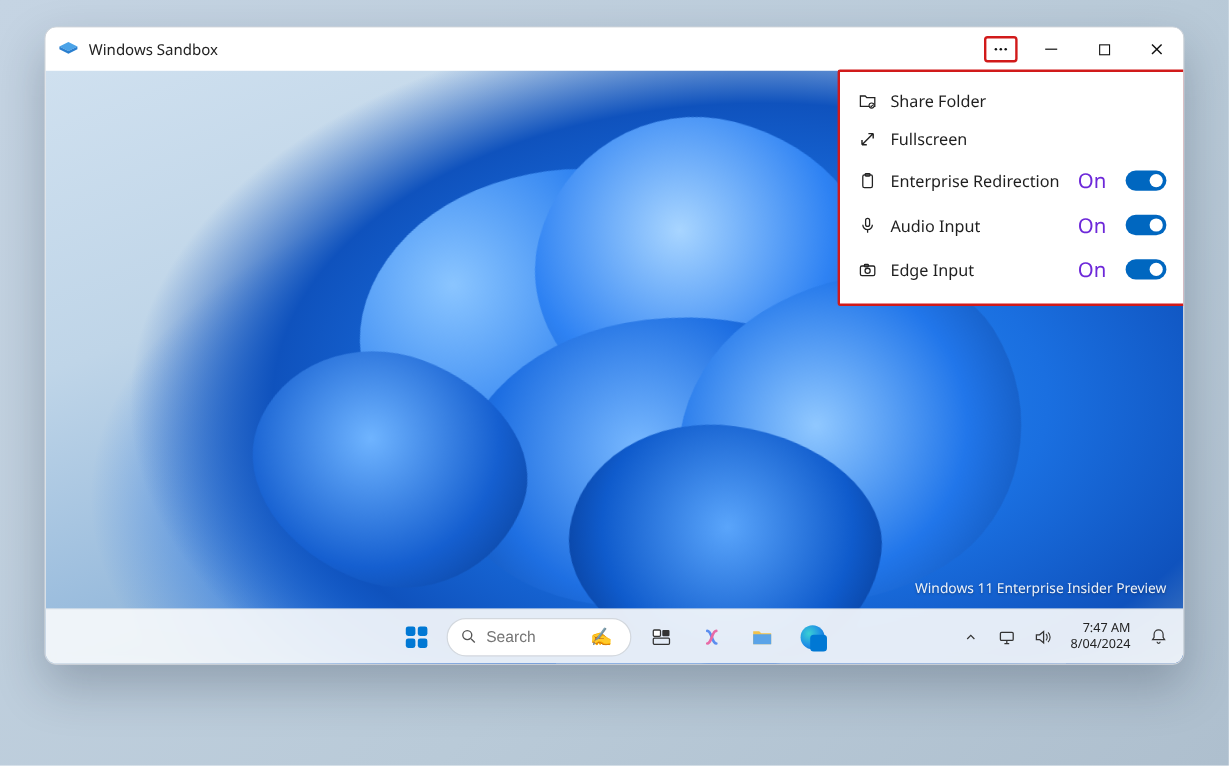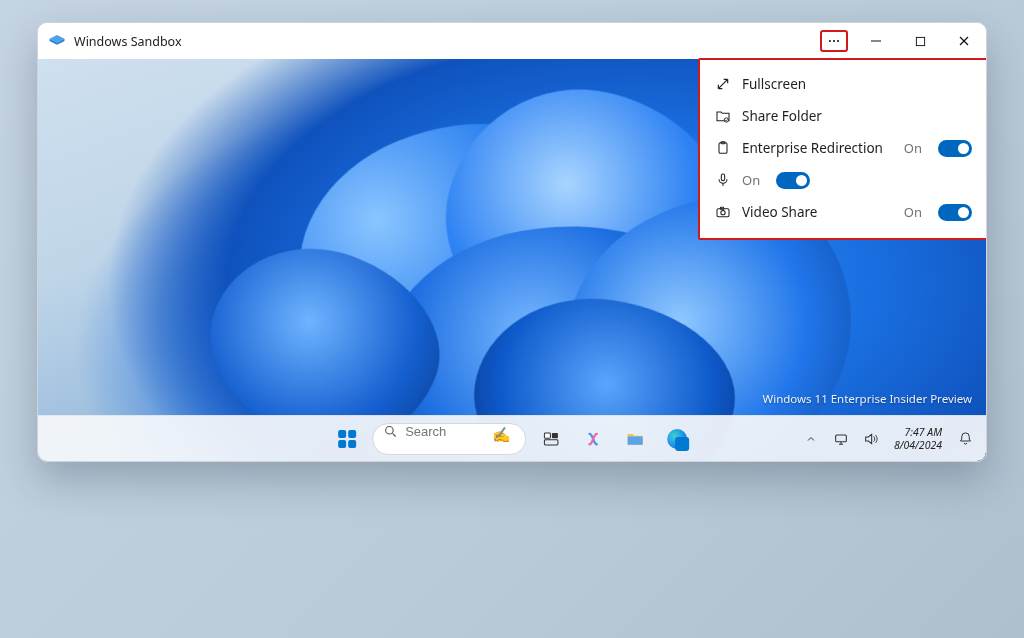--- a/index.html
+++ b/index.html
@@ -15,21 +15,21 @@
   .desk-icon .glyph { width: 40px; height: 40px; display:flex; align-items:center; justify-content:center; border-radius:6px; }
   .desk-icon .label { margin-top: 4px; font-size: 11.5px; color:#2b2b2b; text-align:center; text-shadow: 0 0 3px rgba(255,255,255,.7); line-height:1.15;}
   .recycle { background: radial-gradient(circle at 30% 30%, #e8f4ff, #c7e2fb); position:relative; }
   .edge-glyph { background: radial-gradient(circle at 35% 35%, #3ad0d4 0%, #1e8ee6 55%, #0a5fb5 100%); border-radius:50%; position:relative;}
   .edge-glyph::after { content:""; position:absolute; right:-2px; bottom:-2px; width:14px; height:14px; background:#0078d4; border-radius:3px; }
 
   
   .sandbox {
     position: absolute;
     left: 37px; top: 22px;
-    width: 950px; height: 440px;
+    width: 950px; height: 532px;
     background: #fff;
     border: 1px solid #cfd4da;
     border-radius: 10px;
     box-shadow: 0 18px 40px rgba(20,30,50,.25);
     overflow: hidden;
     display:flex; flex-direction:column;
   }
   .titlebar {
     height: 36px; display:flex; align-items:center; padding: 0 0 0 10px;
     background: #ffffff;
@@ -69,37 +69,37 @@
   .taskbar {
     position:absolute; left:0; right:0; bottom:0; height:46px;
     background: rgba(246,248,251,.92); backdrop-filter: blur(4px);
     border-top: 1px solid rgba(0,0,0,.05);
     display:flex; align-items:center;
   }
   .task-center { position:absolute; left:50%; transform:translateX(-50%); display:flex; align-items:center; gap:8px; }
   .task-start { width:34px; height:34px; border-radius:6px; display:flex; align-items:center; justify-content:center; }
   .start-tiles { width:18px; height:18px; display:grid; grid-template: 1fr 1fr / 1fr 1fr; gap:2px;}
   .start-tiles span { background:#0078d4; border-radius:2px; }
-  .search { display:flex; align-items:flex-start; gap:7px; background:#fff; border:1px solid #d3d8de; border-radius:18px; height:32px; padding:0 14px 0 10px; min-width:150px;}
+  .search { display:flex; align-items:center; gap:7px; background:#fff; border:1px solid #d3d8de; border-radius:18px; height:32px; padding:0 14px 0 10px; min-width:150px;}
   .search input { border:none; outline:none; font-size:13px; width:80px; background:transparent; }
   .task-btn { width:34px; height:34px; border-radius:6px; display:flex; align-items:center; justify-content:center; color:#333; }
   .tray { position:absolute; right:8px; display:flex; align-items:center; gap:4px; }
   .tray .tray-item { width:26px; height:34px; display:flex; align-items:center; justify-content:center; color:#333; }
-  .clock { font-size:10.5px; line-height:1.15; text-align:right; padding: 0 6px; color:#222;font-style:italic;}
+  .clock { font-size:10.5px; line-height:1.15; text-align:right; padding: 0 6px; color:#222;}
 
   
   .menu {
     position:absolute; right:-2px; top:35px; width:290px;
     background:#ffffff; border:2px solid #d11a1a; border-radius:2px;
     padding: 8px 10px 10px 10px; z-index: 40;
   }
   .menu-row { display:flex; align-items:center; gap:10px; padding:7px 4px; border-radius:6px; }
   .menu-row .micon { width:18px; height:18px; display:flex; align-items:center; justify-content:center; color:#2b2b2b; flex:0 0 18px;}
   .menu-row .mlabel { font-size:13.5px; color:#1f1f1f; flex:1; }
-  .menu-row .mstate { font-size:13px; color:#737373; margin-right:6px;}
+  .menu-row .mstate { font-size:17px; color:#6d28d9; margin-right:6px;}
   .menu-sep { font-size:11.5px; color:#8a8f97; padding:10px 4px 4px 4px; }
   .toggle { width:34px; height:17px; border-radius:10px; background:#0067c0; position:relative; flex:0 0 34px; cursor:pointer;}
   .toggle::after { content:""; position:absolute; width:11px; height:11px; border-radius:50%; background:#fff; top:3px; right:3px;}
 
   svg { display:block; }
 </style>
 </head>
 <body>
 
 <div class="host-desktop">
@@ -152,35 +152,35 @@
         <svg width="12" height="12" viewBox="0 0 12 12">
             <path d="M2 2 10 10 M10 2 2 10" stroke="#111" stroke-width="1.2"></path>
           </svg>
       </div>
     </div>
 
     <div class="menu">
       <div class="menu-row">
         <span class="micon">
           <svg width="16" height="16" viewBox="0 0 24 24">
-              <path fill="none" stroke="#222" stroke-width="1.8" d="M5 19 19 5M19 5h-6M19 5v6M5 19h6M5 19v-6"></path>
-            </svg>
-        </span>
-        <span class="mlabel">Fullscreen</span>
-      </div>
-      <div class="menu-row">
-        <span class="micon">
-          <svg width="16" height="16" viewBox="0 0 24 24">
               <path fill="none" stroke="#222" stroke-width="1.6" d="M3 6h6l2 2h10v11H3z"></path>
               <circle cx="17" cy="18" r="3.2" fill="#fff" stroke="#222" stroke-width="1.4"></circle>
               <path d="M15.6 18.4l1 1 2-2.2" fill="none" stroke="#222" stroke-width="1.3"></path>
             </svg>
         </span>
         <span class="mlabel">Share Folder</span>
       </div>
+      <div class="menu-row">
+        <span class="micon">
+          <svg width="16" height="16" viewBox="0 0 24 24">
+              <path fill="none" stroke="#222" stroke-width="1.8" d="M5 19 19 5M19 5h-6M19 5v6M5 19h6M5 19v-6"></path>
+            </svg>
+        </span>
+        <span class="mlabel">Fullscreen</span>
+      </div>
 
 
       <div class="menu-row">
         <span class="micon">
           <svg width="16" height="16" viewBox="0 0 24 24">
               <rect x="6" y="4" width="12" height="16" rx="2" fill="none" stroke="#222" stroke-width="1.6"></rect>
               <rect x="9" y="2.5" width="6" height="3" rx="1" fill="none" stroke="#222" stroke-width="1.6"></rect>
             </svg>
         </span>
         <span class="mlabel">Enterprise Redirection</span>
@@ -188,33 +188,34 @@
         <span class="toggle"></span>
       </div>
 
       <div class="menu-row">
         <span class="micon">
           <svg width="16" height="16" viewBox="0 0 24 24">
               <rect x="9.5" y="3" width="5" height="10" rx="2.5" fill="none" stroke="#222" stroke-width="1.6"></rect>
               <path d="M6 11a6 6 0 0 0 12 0M12 17v4" fill="none" stroke="#222" stroke-width="1.6"></path>
             </svg>
         </span>
+        <span class="mlabel">Audio Input</span>
         <span class="mstate">On</span>
         <span class="toggle"></span>
       </div>
 
       <div class="menu-row">
         <span class="micon">
           <svg width="16" height="16" viewBox="0 0 24 24">
               <rect x="3" y="7" width="18" height="12" rx="2" fill="none" stroke="#222" stroke-width="1.6"></rect>
               <circle cx="12" cy="13" r="3.2" fill="none" stroke="#222" stroke-width="1.6"></circle>
               <rect x="8" y="5" width="5" height="3" rx="1" fill="none" stroke="#222" stroke-width="1.6"></rect>
             </svg>
         </span>
-        <span class="mlabel">Video Share</span>
+        <span class="mlabel">Edge Input</span>
         <span class="mstate">On</span>
         <span class="toggle"></span>
       </div>
     </div>
   </div>
 
   <div class="inner">
     <div class="petal p1"></div>
     <div class="petal p2"></div>
     <div class="petal p3"></div>

